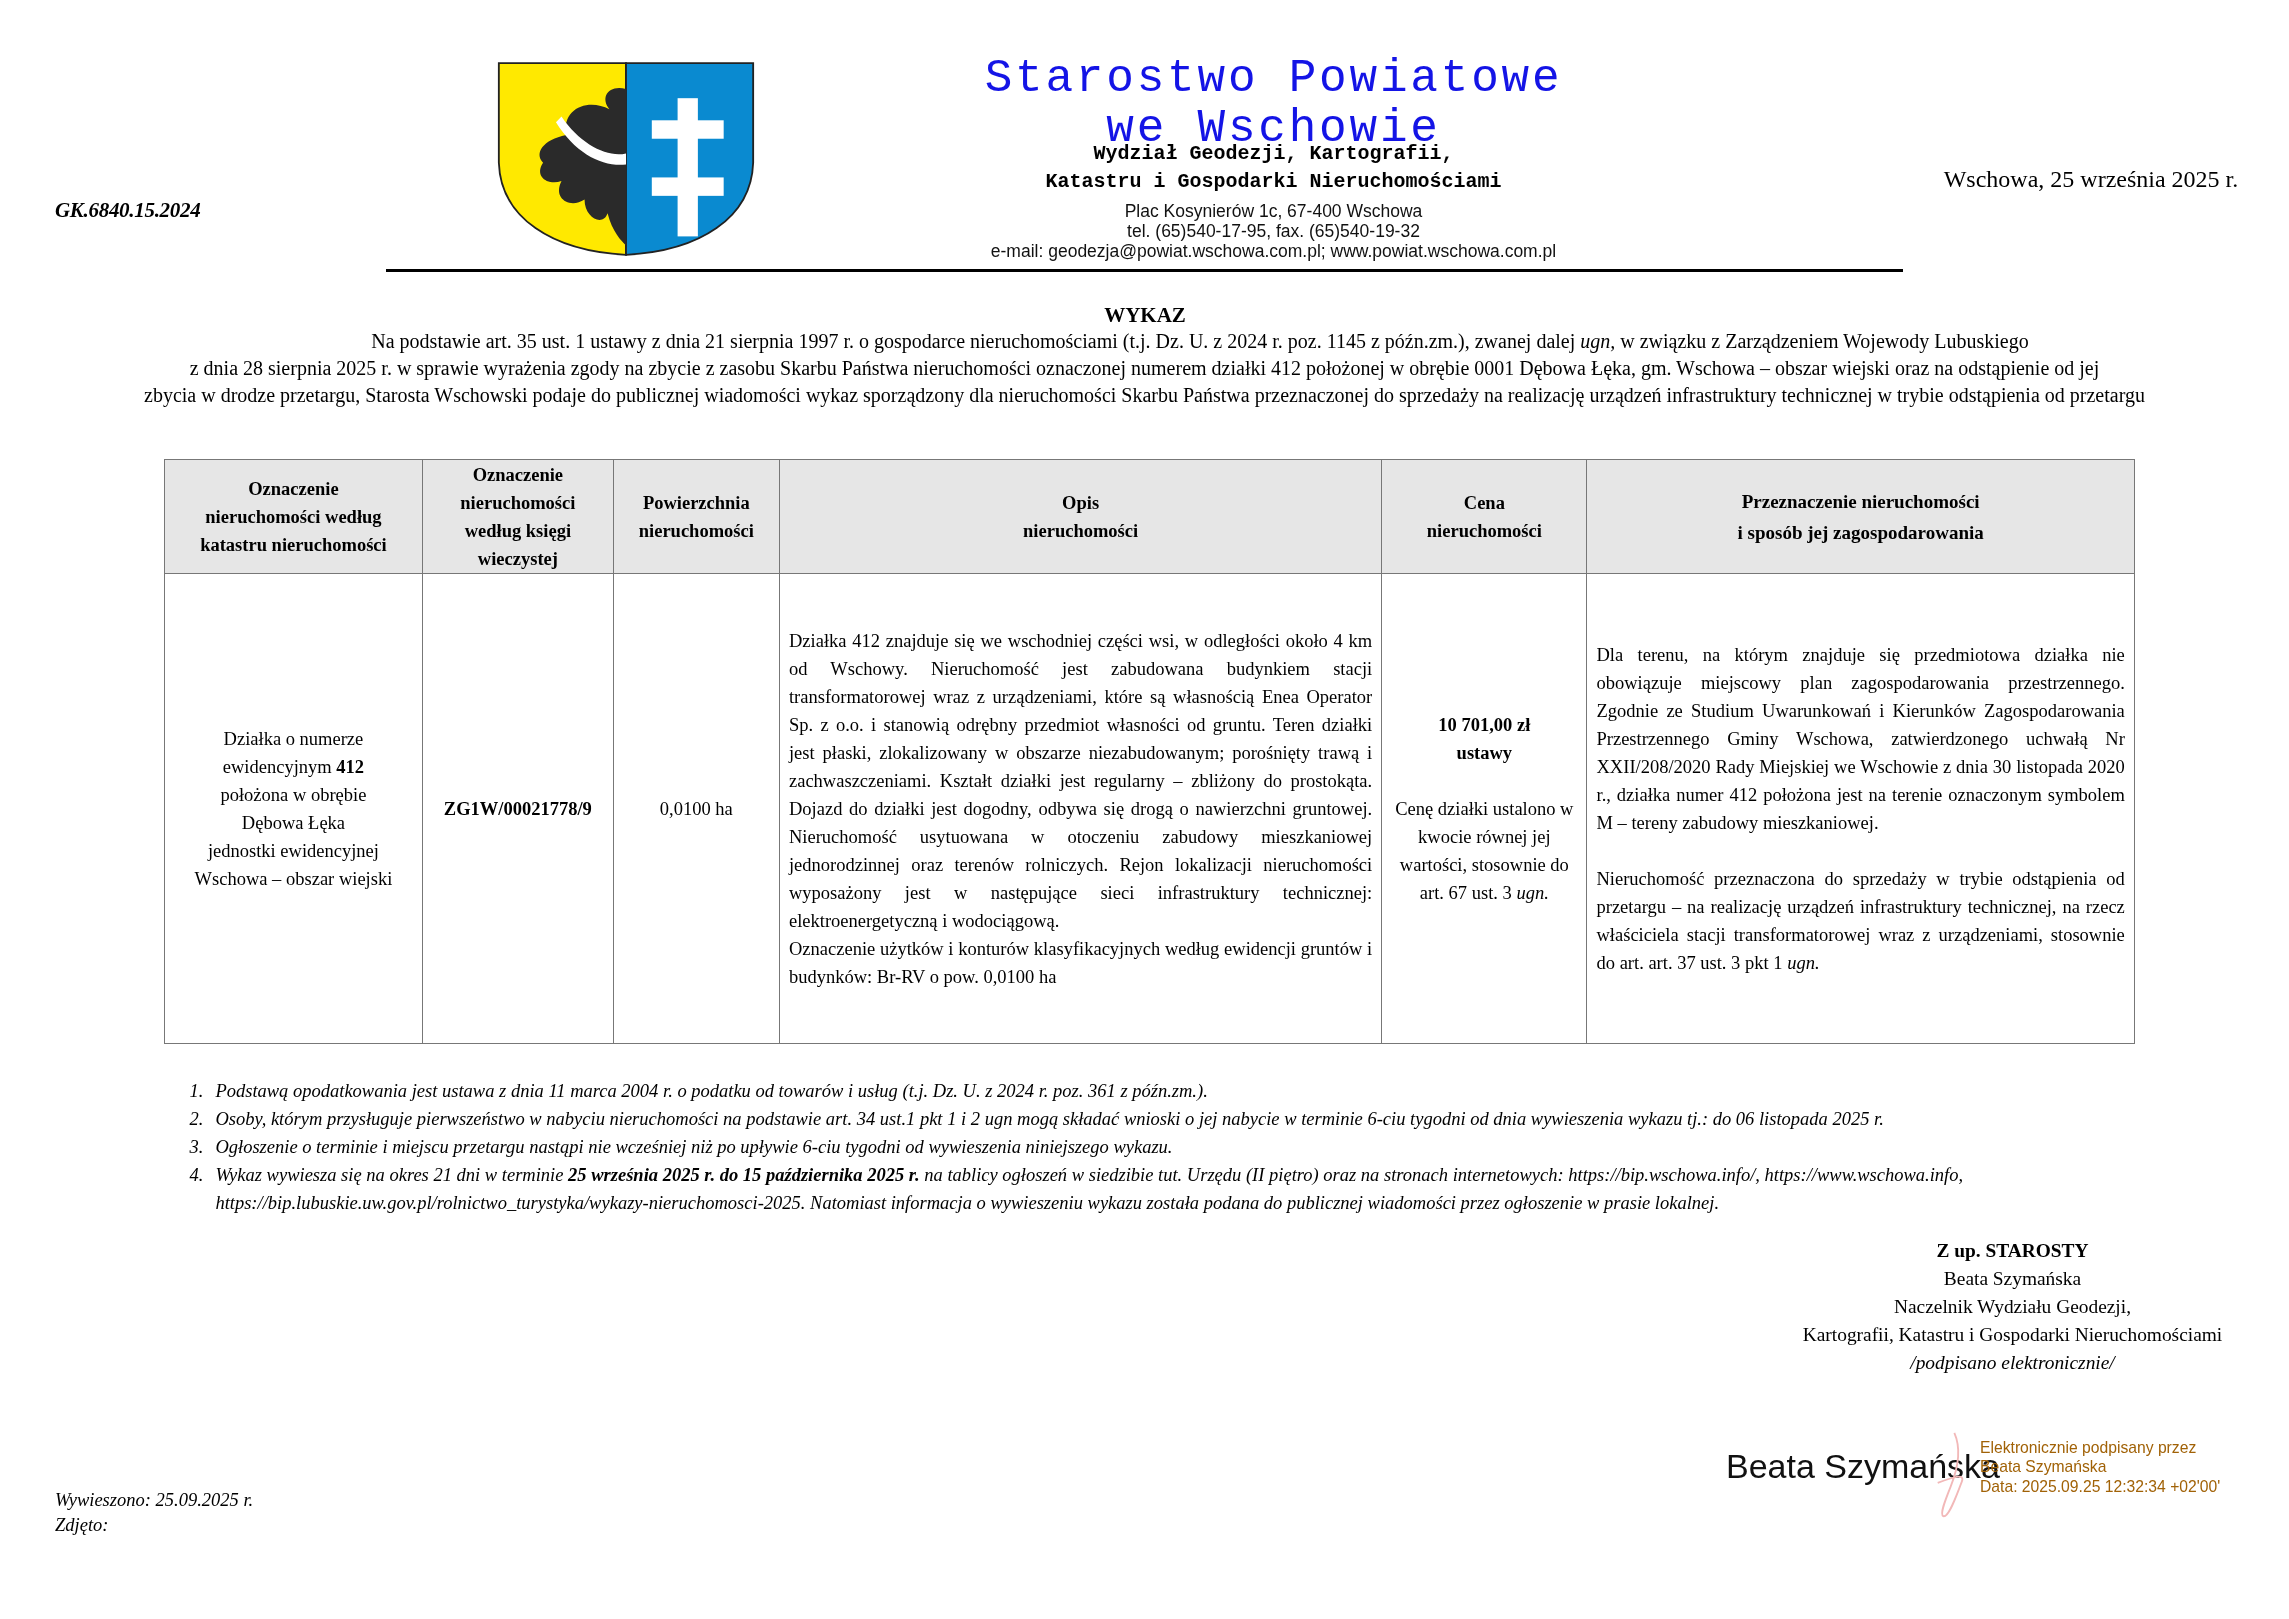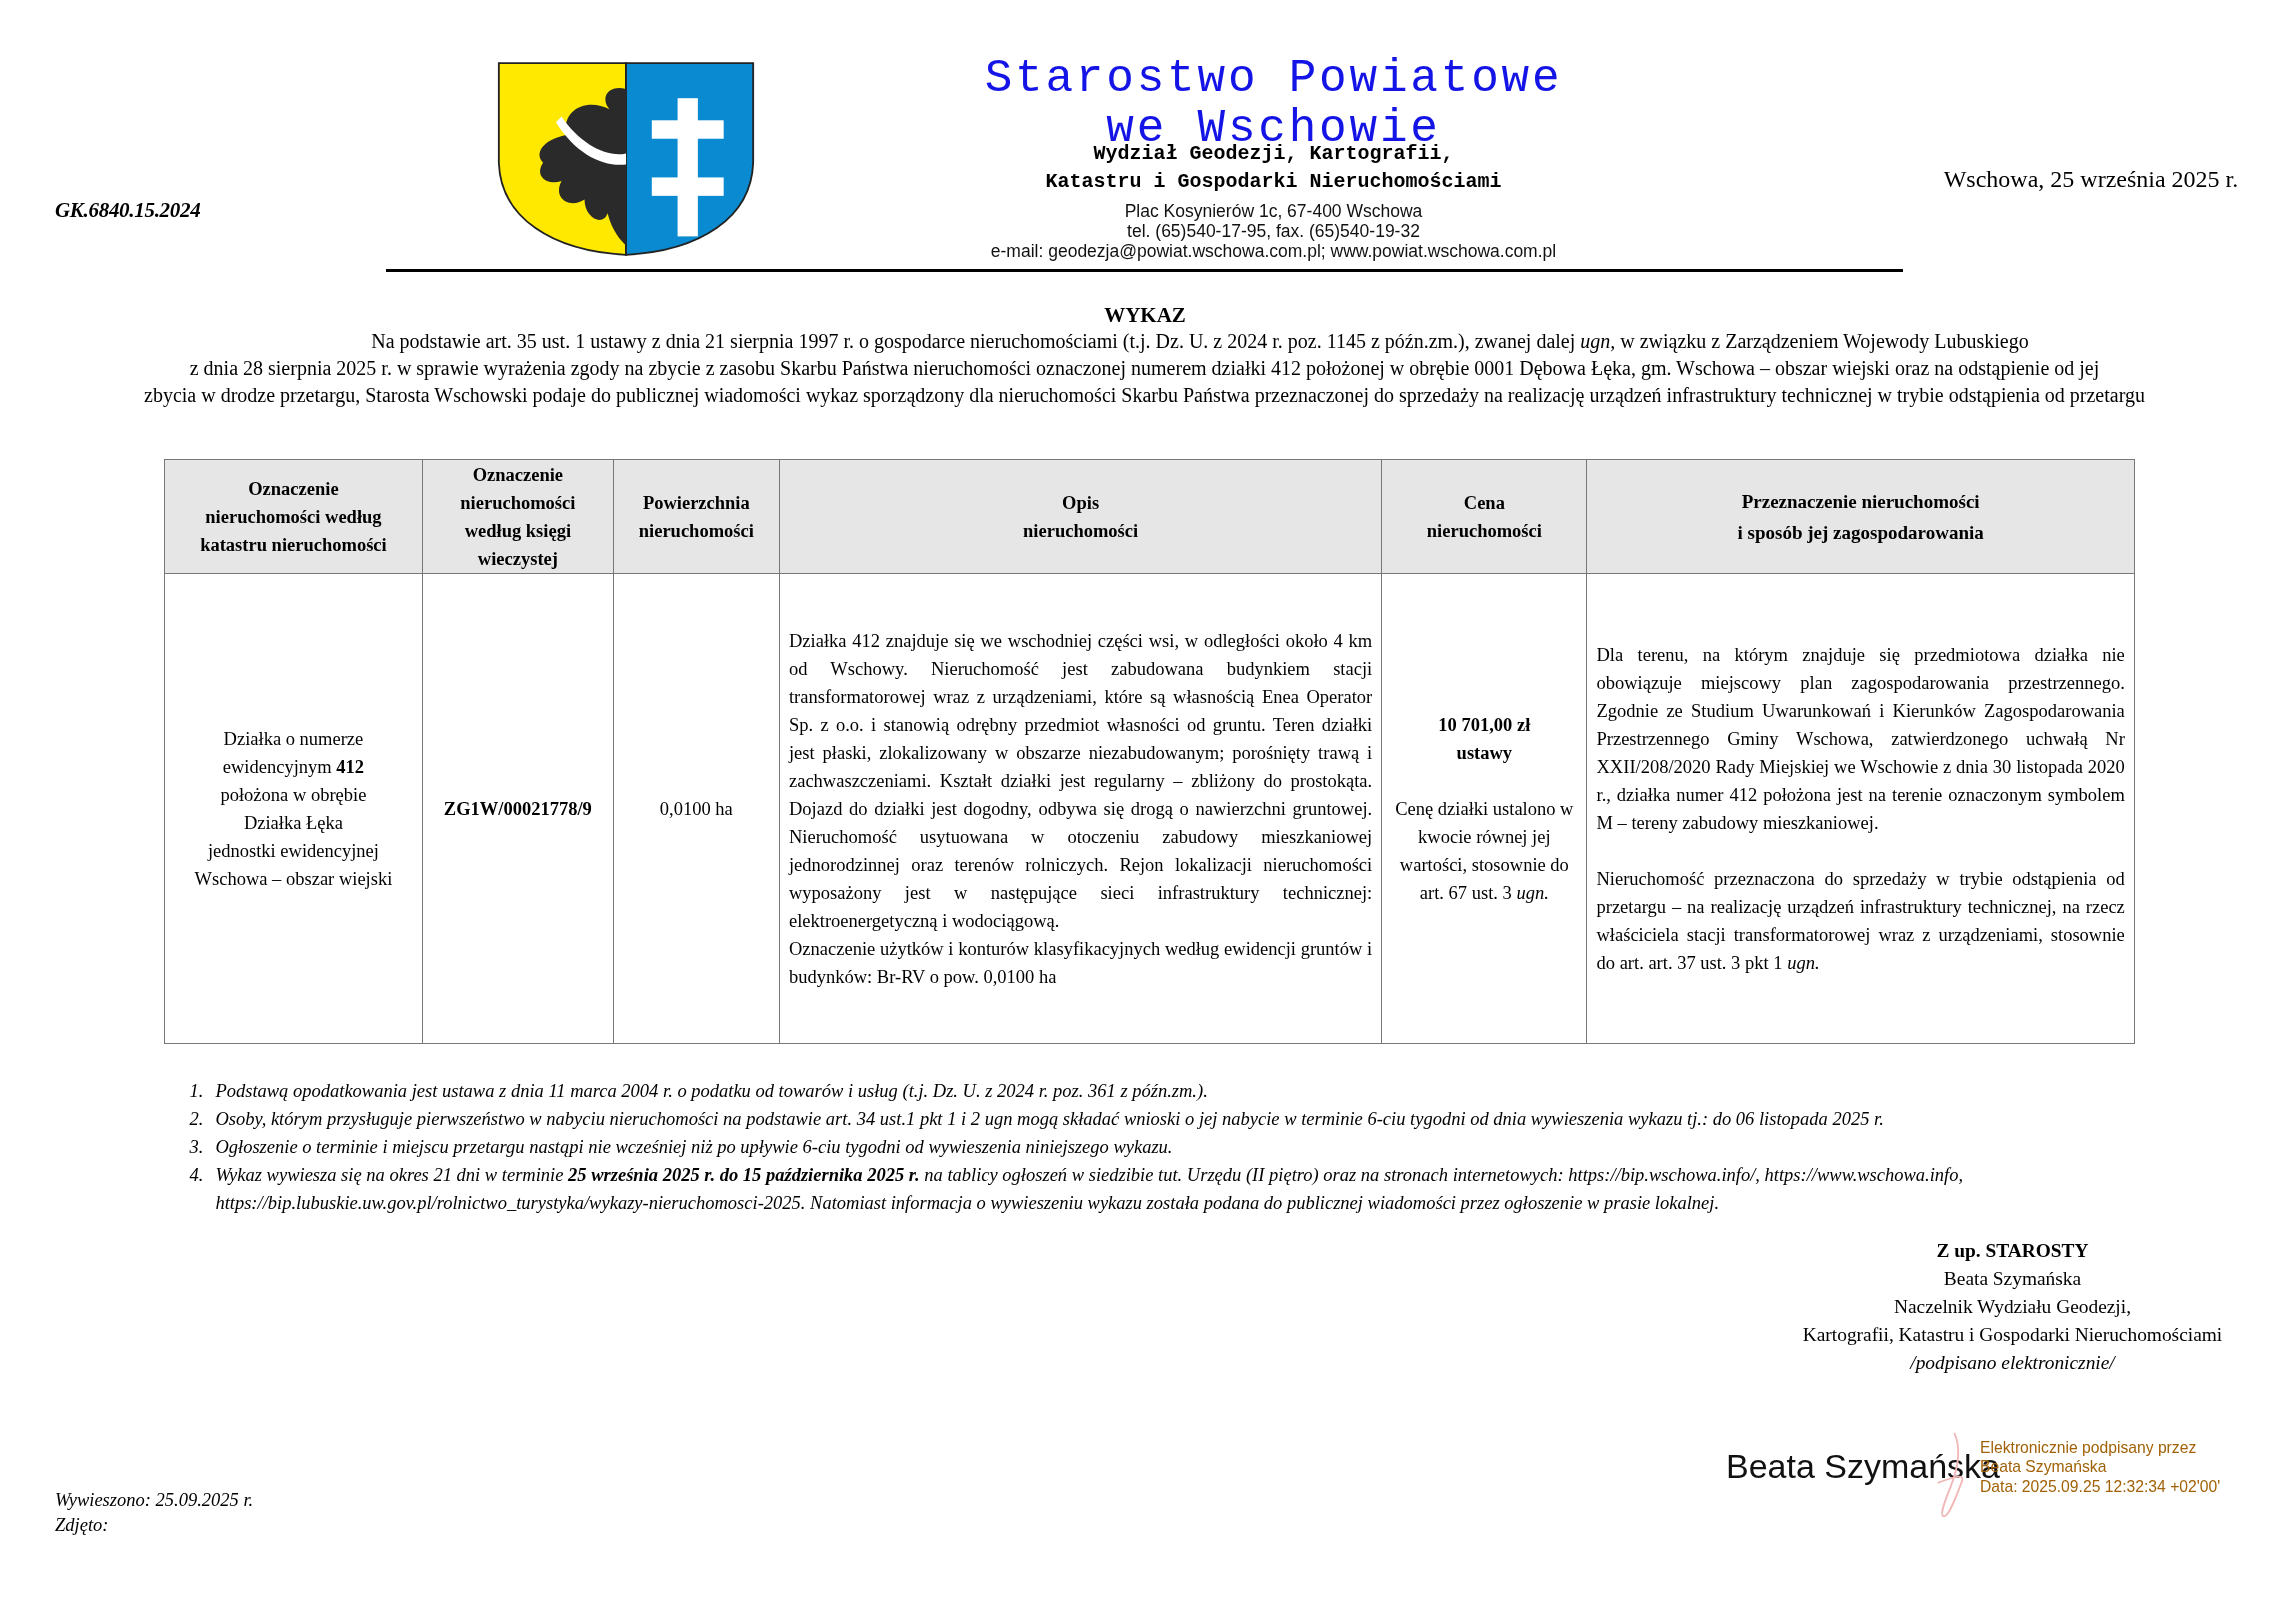--- a/index.html
+++ b/index.html
@@ -115,21 +115,21 @@
         <div>i sposób jej zagospodarowania</div>
       </th>
     </tr>
   </thead>
   <tbody>
     <tr>
       <td class="c">
         <div>Działka o numerze</div>
         <div><span>ewidencyjnym </span><b>412</b></div>
         <div>położona w obrębie</div>
-        <div>Działka Łęka</div>
+        <div>Dębowa Łęka</div>
         <div>jednostki ewidencyjnej</div>
         <div>Wschowa – obszar wiejski</div>
       </td>
       <td class="c"><b>ZG1W/00021778/9</b></td>
       <td class="c">0,0100 ha</td>
       <td class="j">
         <p>Działka 412 znajduje się we wschodniej części wsi, w odległości około 4 km od Wschowy. Nieruchomość jest zabudowana budynkiem stacji transformatorowej wraz z urządzeniami, które są własnością Enea Operator Sp. z o.o. i stanowią odrębny przedmiot własności od gruntu. Teren działki jest płaski, zlokalizowany w obszarze niezabudowanym; porośnięty trawą i zachwaszczeniami. Kształt działki jest regularny – zbliżony do prostokąta. Dojazd do działki jest dogodny, odbywa się drogą o nawierzchni gruntowej. Nieruchomość  usytuowana w otoczeniu zabudowy mieszkaniowej jednorodzinnej oraz terenów rolniczych.  Rejon lokalizacji nieruchomości wyposażony jest w następujące sieci infrastruktury technicznej: elektroenergetyczną i wodociągową.</p>
         <p>Oznaczenie użytków i konturów klasyfikacyjnych według ewidencji gruntów i budynków: Br-RV o pow. 0,0100 ha</p>
       </td>
       <td class="c">

